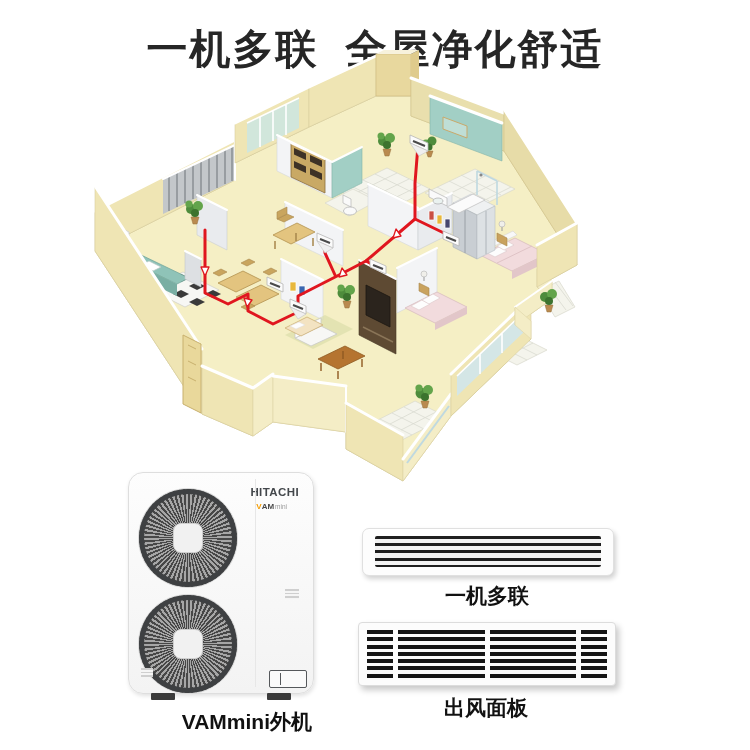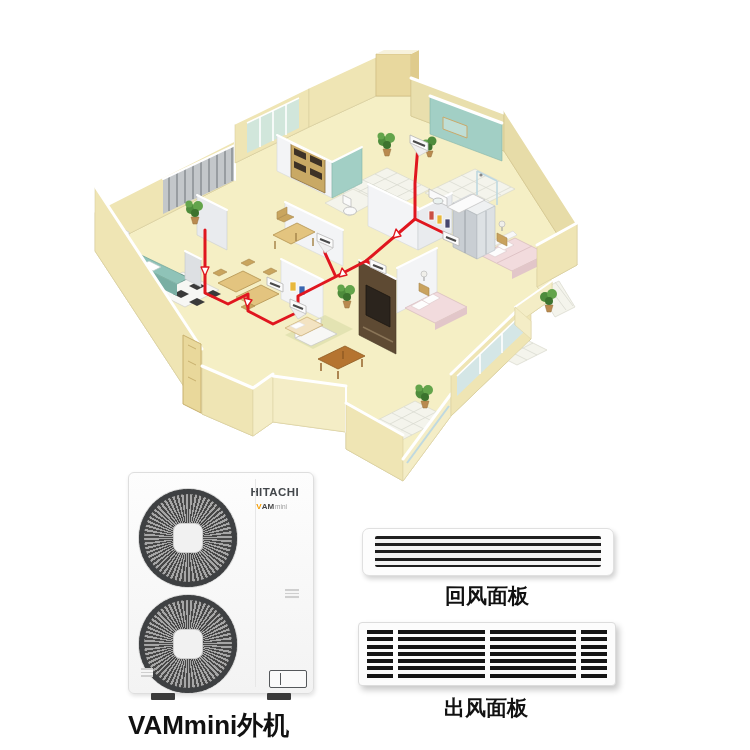--- a/index.html
+++ b/index.html
@@ -27,61 +27,62 @@
   .gr1{fill:#4E8C3C}.gr2{fill:#63A44B}.gr3{fill:#3C732E}
   .duct{fill:none;stroke:var(--accent-red,#E0161F);stroke-width:3;stroke-linejoin:round;stroke-linecap:round}
   .arrow{fill:#FFFFFF;stroke:var(--accent-red,#E0161F);stroke-width:1.3;stroke-linejoin:round}
   .dif{fill:#FBFBFB;stroke:#B5B5B5;stroke-width:.8}
   .difs{stroke:#4A4A4A;stroke-width:2;fill:none}
   .glass{fill:#CDE6DF;opacity:.9}
   .glass2{fill:#CFE6EE;opacity:.85}
   
   .unit{position:absolute;left:128px;top:472px;width:184px;}
   .unit-body{position:relative;width:184px;height:220px;background:linear-gradient(180deg,#FDFDFD,#F3F3F3);
-             border:1px solid #DEDEDE;border-radius:6px;box-shadow:1px 2px 4px rgba(0,0,0,.12);}
+             border:1px solid #DEDEDE;border-radius:15px;box-shadow:1px 2px 4px rgba(0,0,0,.12);}
   .unit-body::after{content:"";position:absolute;left:126px;top:6px;bottom:6px;border-left:1px solid #E7E7E7;}
   .fan{position:absolute;left:10px;top:16px;width:98px;height:98px;border-radius:50%;
        background:repeating-conic-gradient(#474747 0deg 3deg,#A6A6A6 3deg 6deg);
        box-shadow:0 0 0 5px #3E4042 inset,0 0 0 1px #D9D9D9;}
   .fan2{top:122px;}
   .hub{position:absolute;left:50%;top:50%;width:28px;height:28px;transform:translate(-50%,-50%);
        background:#F1F1F1;border:1px solid #CFCFCF;border-radius:8px;}
   .brand{position:absolute;right:14px;top:13px;font-size:11.5px;font-weight:800;color:#43474B;letter-spacing:.4px;}
   .vamlogo{position:absolute;right:26px;top:30px;font-size:8px;line-height:8px;}
   .vamlogo .v{color:var(--brand-orange,#F49C00);font-weight:900}
   .vamlogo .am{color:#4A4A4A;font-weight:700}
   .vamlogo .mini{color:#999;font-size:6.5px;margin-left:1px}
   .vent{position:absolute;background:repeating-linear-gradient(180deg,#CFCFCF 0 1.8px,#F5F5F5 1.8px 3.6px);}
   .vent.v1{right:14px;top:116px;width:14px;height:10px;}
   .vent.v2{left:12px;bottom:16px;width:12px;height:9px;}
   .connbox{position:absolute;right:6px;bottom:5px;width:36px;height:16px;border:1.5px solid #55585B;border-radius:2px;background:#FAFAFA;}
   .connbox::after{content:"";position:absolute;left:10px;top:2px;bottom:2px;border-left:1.2px solid #55585B;}
   .foot{position:absolute;bottom:-7px;width:24px;height:7px;background:#3B3B3B;border-radius:1px;}
   .foot.f1{left:22px}.foot.f2{right:22px}
-  .unit-caption{margin-top:14px;text-align:left;font-size:26px;font-weight:800;color:#111;}
+  .unit-caption{margin-top:14px;text-align:right;font-size:21px;font-weight:800;color:#111;}
   
   .panel-outlet{position:absolute;left:362px;top:528px;width:250px;height:46px;background:#FDFDFD;
       border:1px solid #E0E0E0;border-radius:7px;box-shadow:2px 3px 5px rgba(0,0,0,.18),inset 0 1px 2px #fff;}
   .panel-outlet .slats{position:absolute;left:12px;right:12px;top:7px;bottom:8px;
       background:repeating-linear-gradient(180deg,#1E1E1E 0 3px,#F2F2F2 3px 7.2px);border-radius:2px;}
   .caption{position:absolute;text-align:center;font-size:21px;font-weight:800;color:#111;}
   .cap1{left:362px;width:250px;top:582px;}
   .cap2{left:358px;width:256px;top:694px;}
   .panel-return{position:absolute;left:358px;top:622px;width:256px;height:62px;background:#FCFCFC;
       border:1px solid #DCDCDC;border-radius:4px;box-shadow:3px 4px 6px rgba(0,0,0,.22);}
   .panel-return .grid{position:absolute;left:8px;right:8px;top:7px;bottom:7px;display:flex;gap:5px;}
   .panel-return .col{background:repeating-linear-gradient(180deg,#141414 0 4px,#FAFAFA 4px 7.3px);}
   .panel-return .narrow{width:26px}
   .panel-return .wide{flex:1}
 </style>
 </head>
 <body>
 
 <div class="stage">
 
+  <div class="title">一机多联  全屋净化舒适</div>
 
   <svg class="house" viewBox="0 -45 590 455">
 
     <g>
       <path d="M10,168 L150,97 L150,80 L224,44 L291,13 L326,13 L326,33 L419,68 L492,182 L452,204 L467,216 L430,242 L446,256 L366,333 L318,398 L261,366 L261,349 L188,339 L168,353 L117,331 Z" fill="#F5EFC5" stroke="#D8CE9E" stroke-width="1"></path>
     </g>
 
     <g>
       <polygon class="cw" points="10,168 150,97 150,57 10,128"></polygon>
       <line class="wt" x1="10" y1="128" x2="150" y2="57"></line>
@@ -416,21 +417,21 @@
       <div class="connbox"></div>
       <div class="foot f1"></div>
       <div class="foot f2"></div>
     </div>
     <div class="unit-caption">VAMmini外机</div>
   </div>
 
   <div class="panel-outlet">
     <div class="slats"></div>
   </div>
-  <div class="caption cap1">回风面板</div>
+  <div class="caption cap1">一机多联</div>
 
   <div class="panel-return">
     <div class="grid">
       <div class="col narrow"></div>
       <div class="col wide"></div>
       <div class="col wide"></div>
       <div class="col narrow"></div>
     </div>
   </div>
   <div class="caption cap2">出风面板</div>

